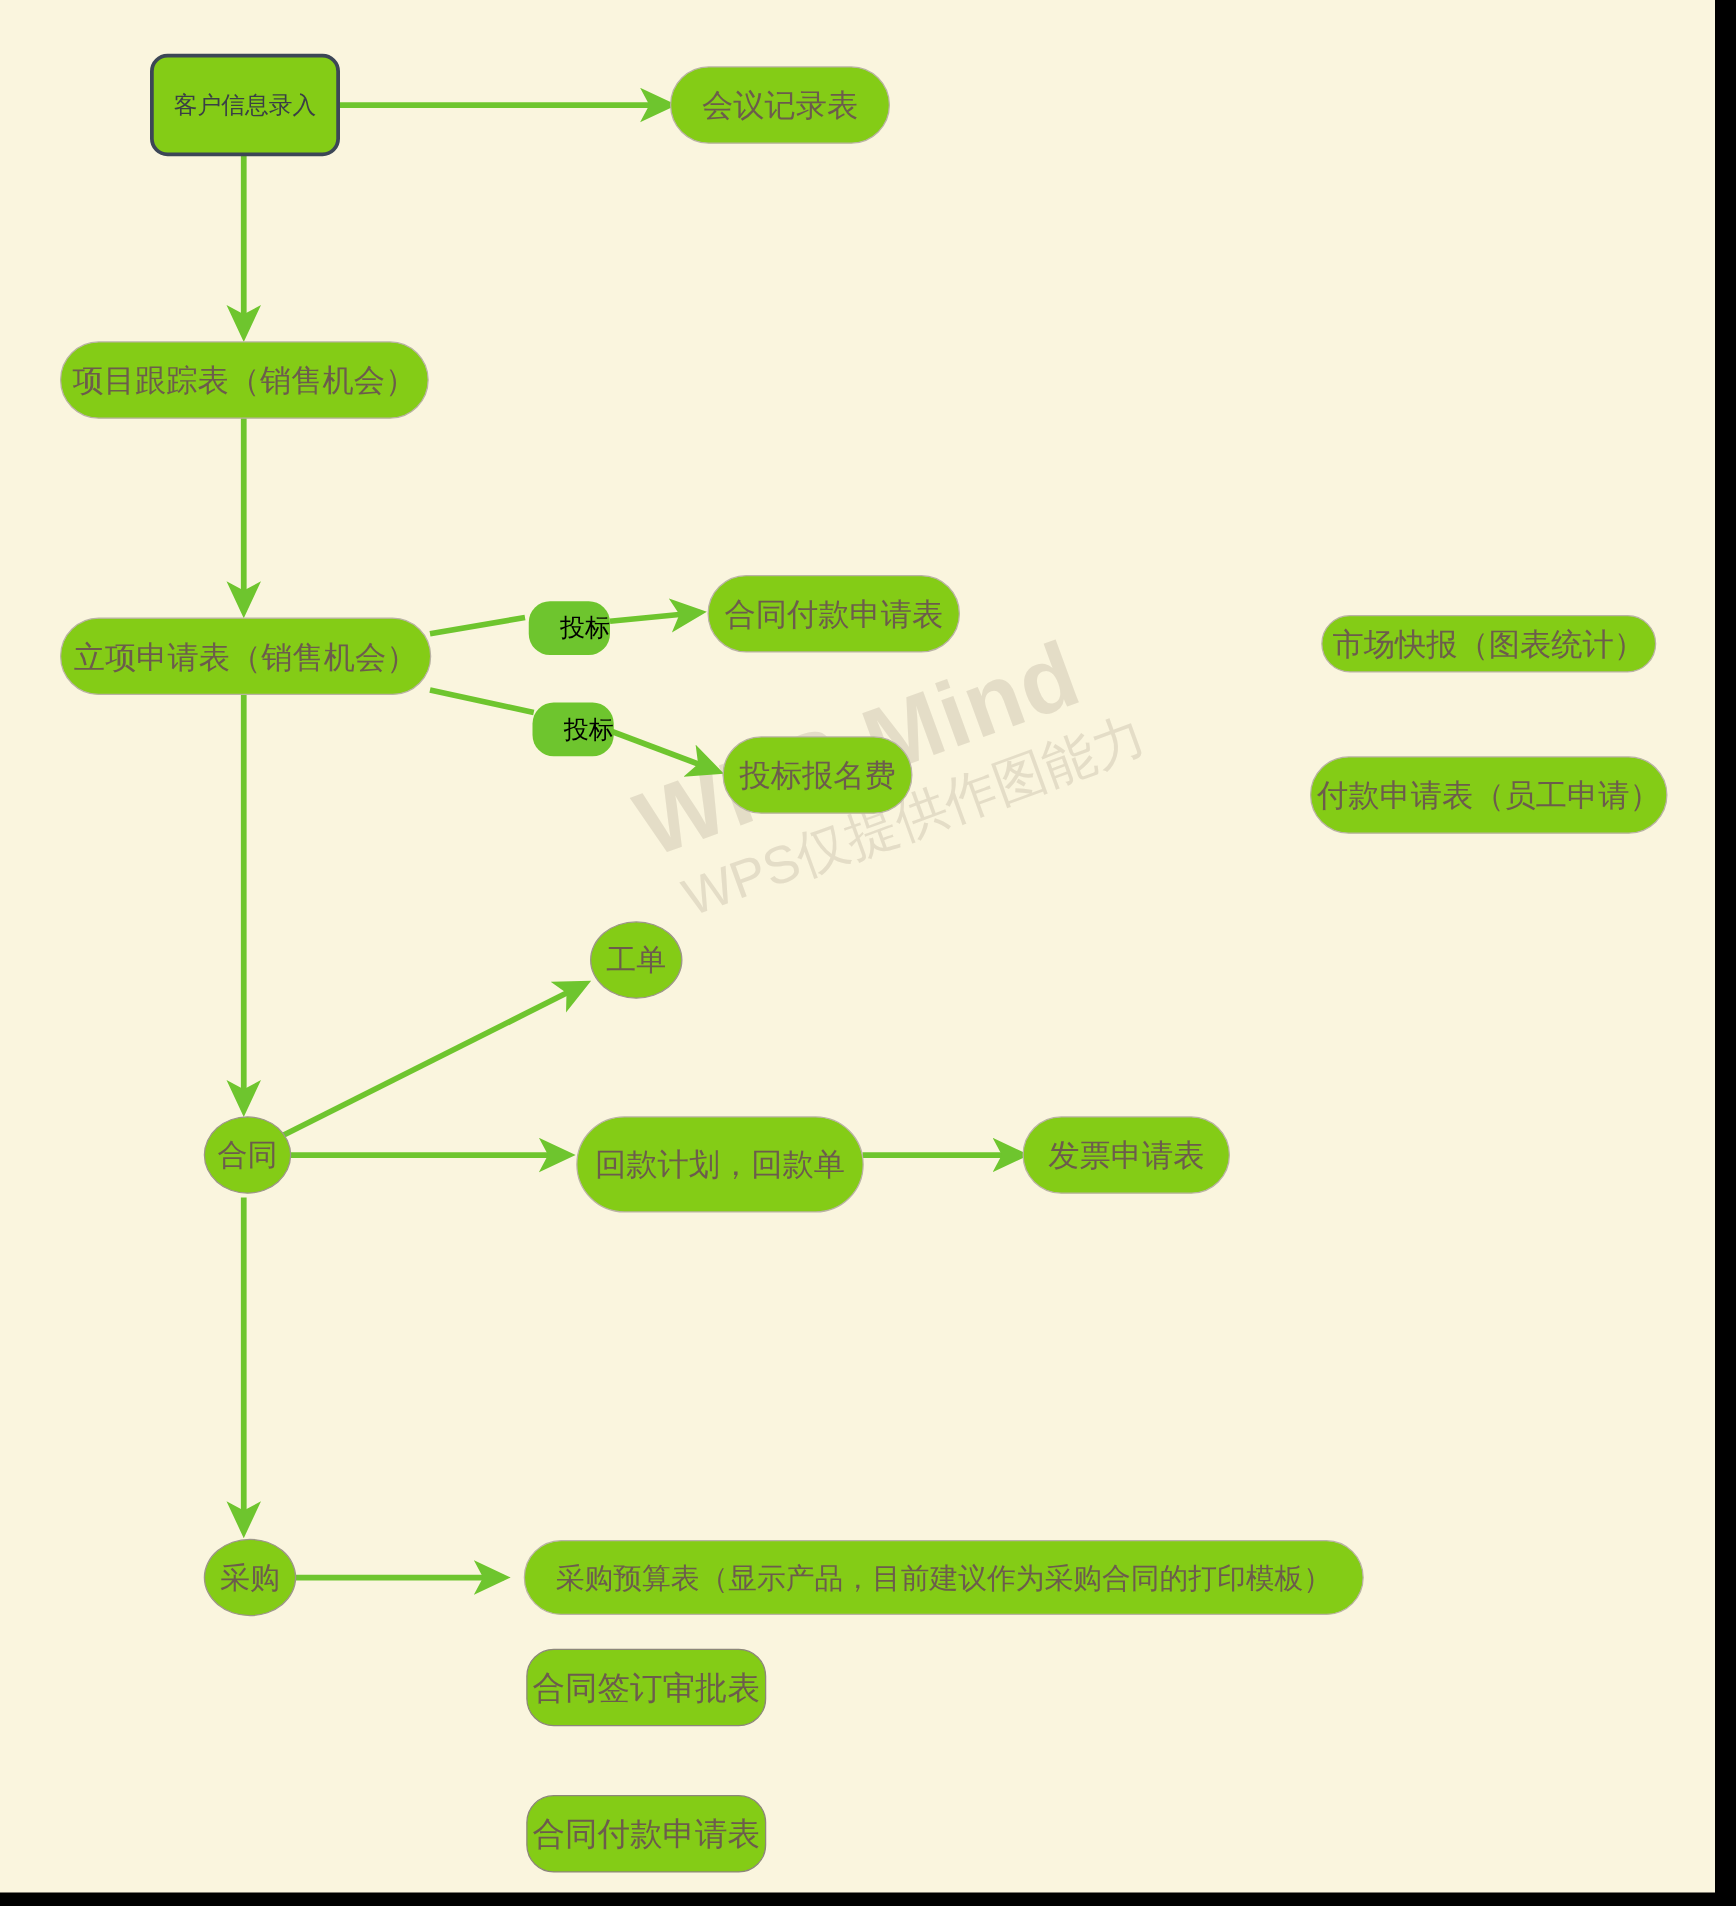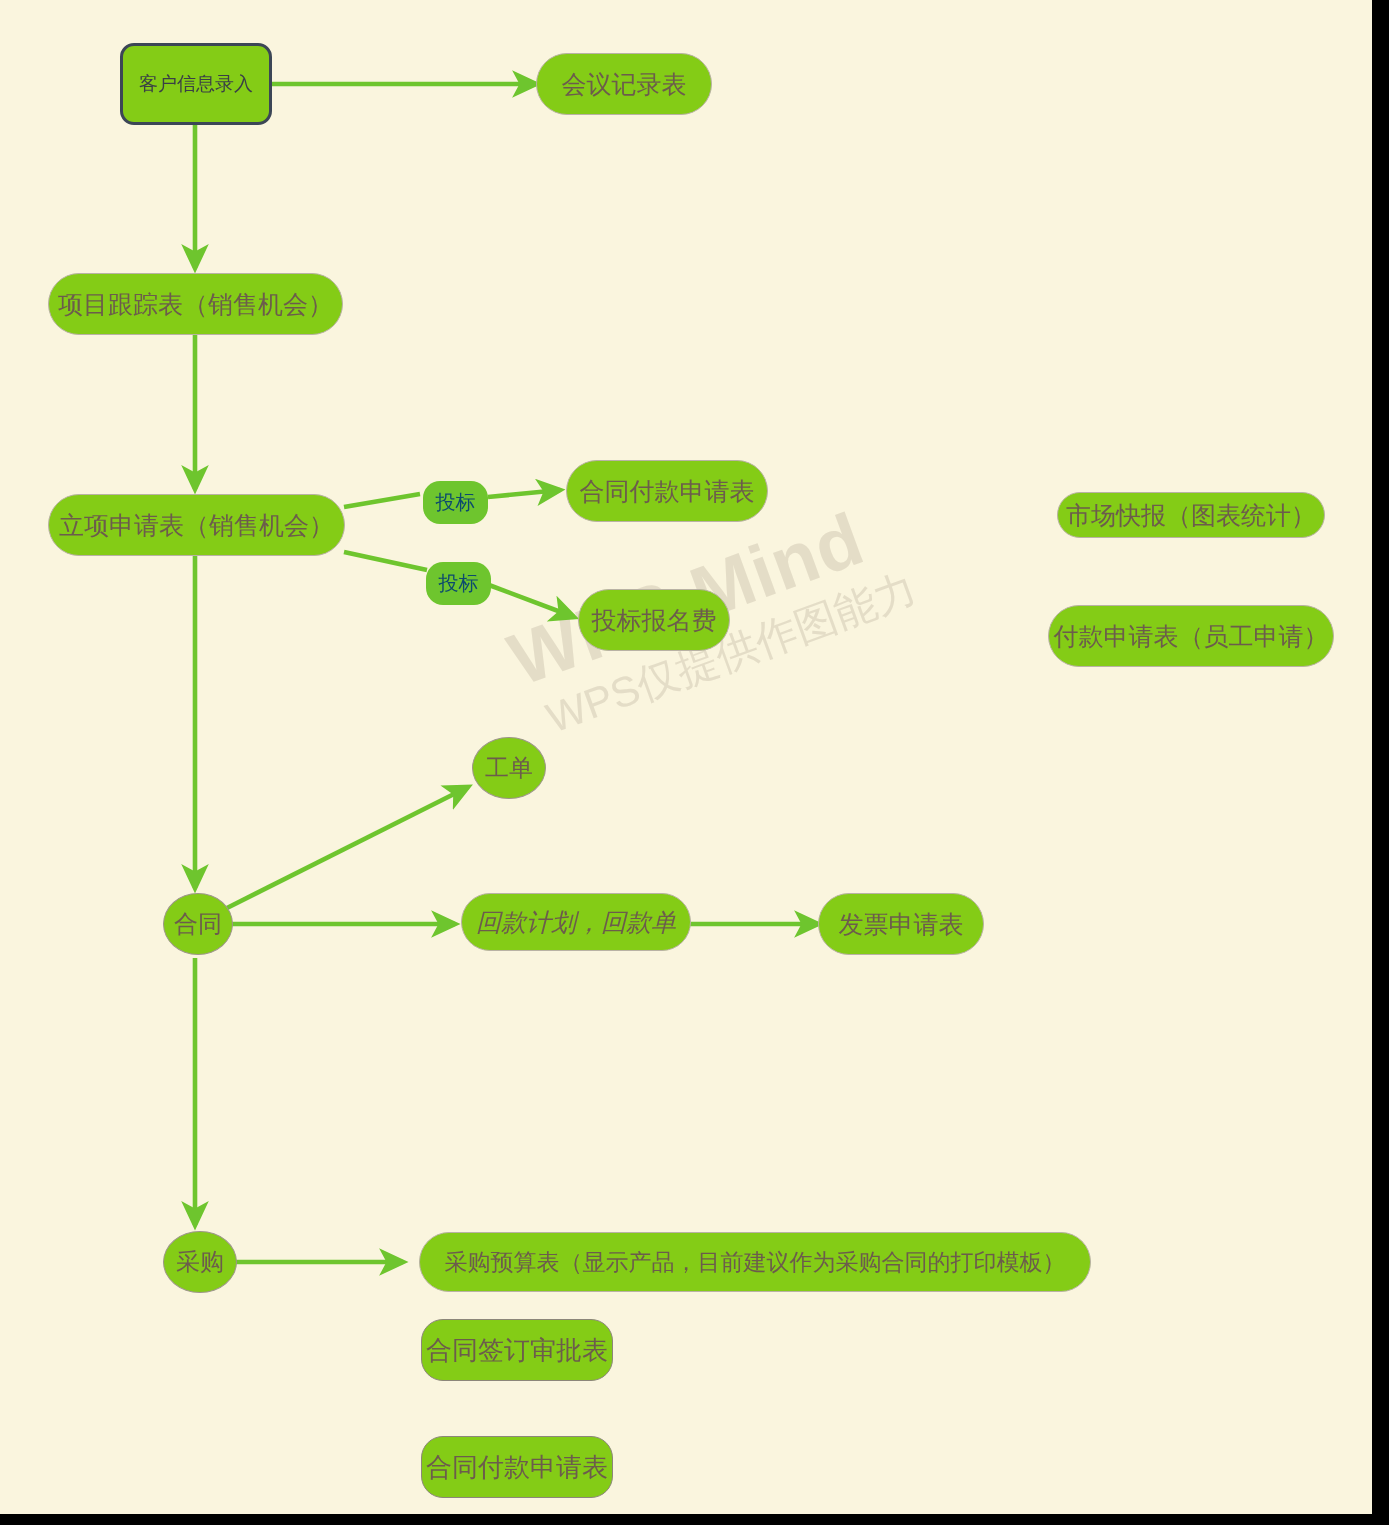--- a/index.html
+++ b/index.html
@@ -100,23 +100,23 @@
     border: 1.6px solid #8c867a;
     border-radius: 22px;
     font-size: 26px;
   }
 
   
   .edge-label {
     position: absolute;
     display: flex;
     align-items: center;
-    justify-content: center;
+    justify-content: flex-end;
     background: #6ec52e;
-    color: #0c4a6e;
+    color: #000000;
     border-radius: 17px;
     font-size: 20px;
     z-index: 6;
     white-space: nowrap;
   }
 </style>
 </head>
 <body>
 
 <div id="canvas">
@@ -201,21 +201,21 @@
   </div>
 
   <div class="node oval" style="left:472px; top:737px; width:74px; height:62px;">
     <span>工单</span>
   </div>
 
   <div class="node oval" style="left:163px; top:893px; width:70px; height:62px;">
     <span>合同</span>
   </div>
 
-  <div class="node pill" style="left:461px; top:893px; width:230px; height:58px;font-style:italic;">
+  <div class="node pill" style="left:461px; top:893px; width:230px; height:77px;">
     <span>回款计划，回款单</span>
   </div>
 
   <div class="node pill" style="left:818px; top:893px; width:166px; height:62px;justify-content:center;">
     <span>发票申请表</span>
   </div>
 
   <div class="node oval" style="left:163px; top:1231px; width:74px; height:62px;">
     <span>采购</span>
   </div>

